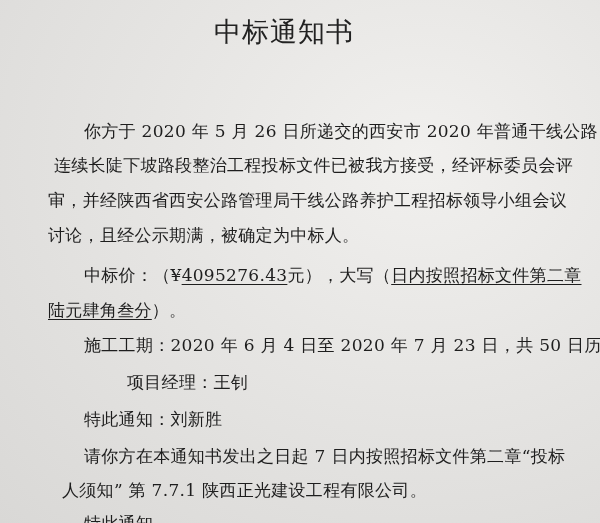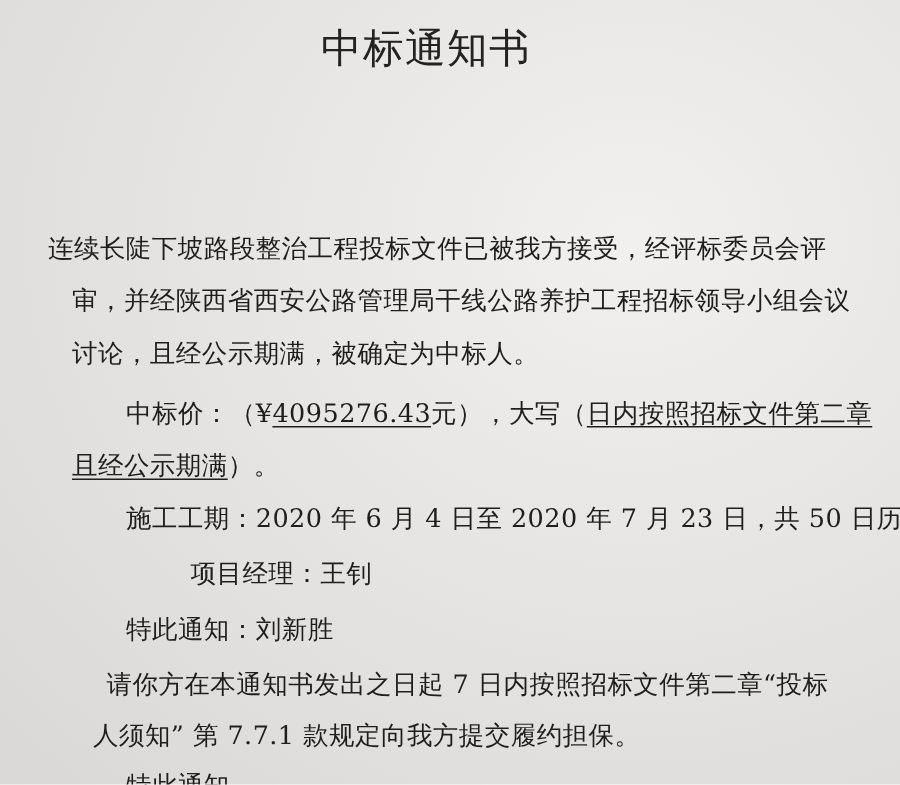--- a/index.html
+++ b/index.html
@@ -17,32 +17,33 @@
   .line { position: absolute; font-size: 17px; white-space: nowrap; letter-spacing: 0.3px; }
   .u { text-decoration: underline; text-underline-offset: 3px; }
 </style>
 </head>
 <body>
 
 <div class="page">
   <div class="title">中标通知书</div>
 
 
-  <div class="line" style="top:154px;left:32px;text-align:center;">连续长陡下坡路段整治工程投标文件已被我方接受，经评标委员会评</div>
+  <div class="line" style="top:120px;left:84px;">你方于 2020 年 5 月 26 日所递交的西安市 2020 年普通干线公路</div>
+  <div class="line" style="top:154px;left:54px;text-align:center;">连续长陡下坡路段整治工程投标文件已被我方接受，经评标委员会评</div>
   <div class="line" style="top:224px;left:48px;">讨论，且经公示期满，被确定为中标人。</div>
   <div class="line" style="top:189px;left:48px;">审，并经陕西省西安公路管理局干线公路养护工程招标领导小组会议</div>
 
   <div class="line" style="top:264px;left:84px;">
     <span>中标价：</span><span>（¥</span><span class="u">4095276.43</span><span>元），大写（</span><span class="u">日内按照招标文件第二章</span>
   </div>
   <div class="line" style="top:299px;left:48px;">
-    <span class="u">且经公示期满</span><span>）。</span>
+    <span class="u">陆元肆角叁分</span><span>）。</span>
   </div>
 
   <div class="line" style="top:334px;left:84px;">施工工期：2020 年 6 月 4 日至 2020 年 7 月 23 日，共 50 日历天。</div>
   <div class="line" style="top:371px;left:84px;margin-left:43px;">项目经理：王钊</div>
   <div class="line" style="top:408px;left:84px;">特此通知：刘新胜</div>
 
-  <div class="line" style="top:445px;left:71px;">请你方在本通知书发出之日起 7 日内按照招标文件第二章“投标</div>
-  <div class="line" style="top:479px;left:62px;">人须知” 第 7.7.1 款规定向我方提交履约担保。</div>
+  <div class="line" style="top:445px;left:84px;">请你方在本通知书发出之日起 7 日内按照招标文件第二章“投标</div>
+  <div class="line" style="top:479px;left:62px;">人须知” 第 7.7.1 陕西正光建设工程有限公司。</div>
 
   <div class="line" style="top:512px;left:84px;">特此通知。</div>
 </div>
 
 </body></html>

